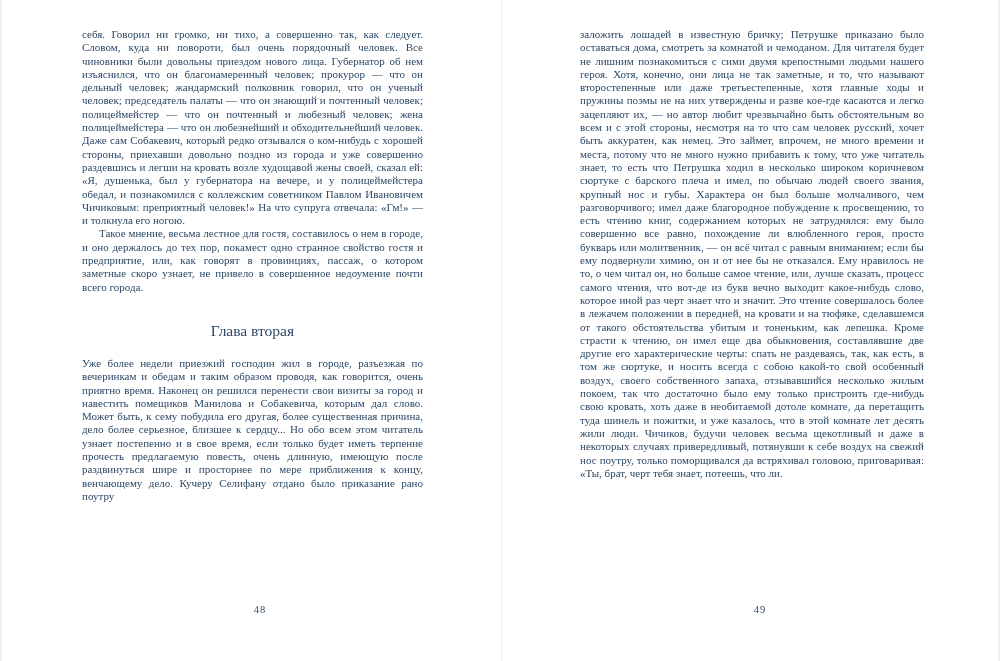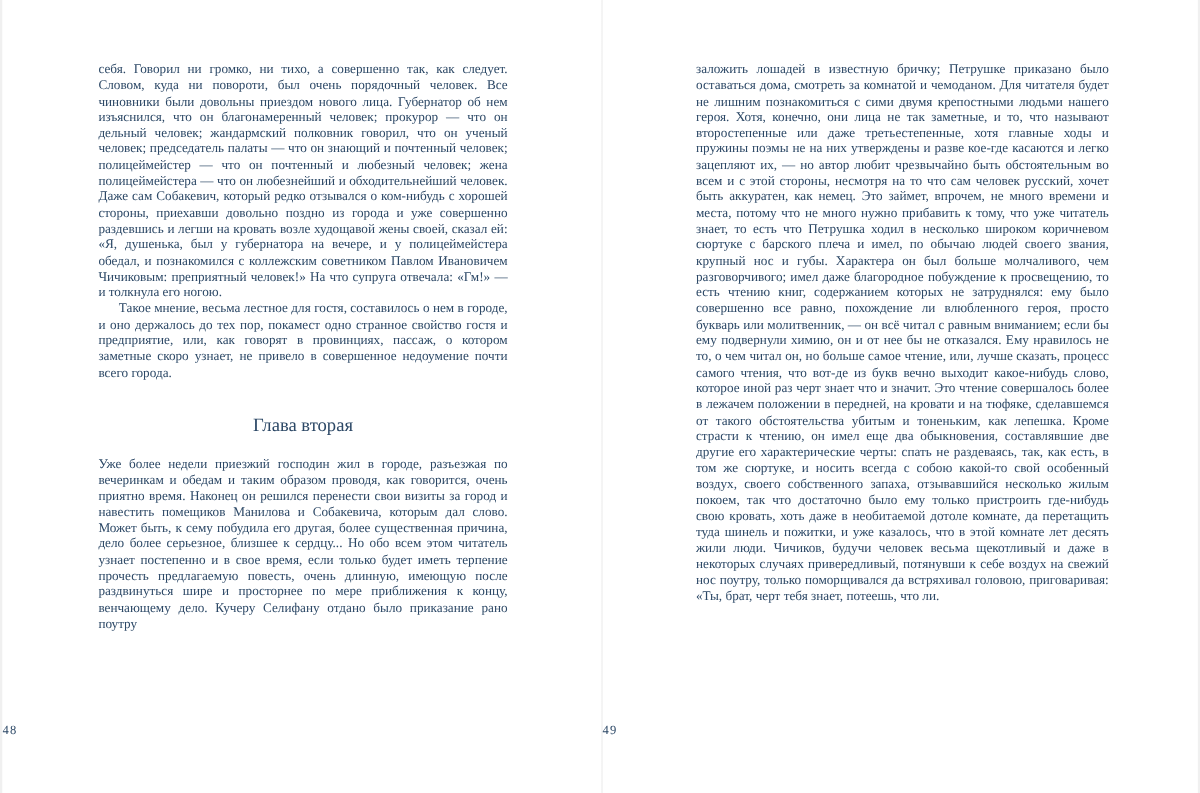--- a/index.html
+++ b/index.html
@@ -33,21 +33,21 @@
   .gutter-line {
     position: absolute;
     left: 499px;
     top: 0;
     width: 2px;
     height: 661px;
     background: linear-gradient(to right, #f7f7f7, var(--gutter), #f7f7f7);
   }
   .text-block {
     position: absolute;
-    top: 52px;
+    top: 28px;
     font-size: 11px;
     line-height: 13.3px;
     text-align: justify;
   }
   .page.left  .text-block { left: 80px; width: 341px; }
   .page.right .text-block { left: 78px; width: 344px; }
   .text-block p { text-indent: 0; }
   .text-block p.indented { text-indent: 17px; }
   .chapter-heading {
     font-size: 15.5px;
@@ -55,20 +55,21 @@
     text-align: center;
     margin-top: 28px;
     margin-bottom: 17px;
     line-height: 18px;
   }
   .page-number {
     position: absolute;
     top: 604px;
     left: 0;
     width: 516px;
+    text-align: center;
     font-size: 10.5px;
     letter-spacing: 1px;
     font-variant-numeric: oldstyle-nums;
   }
 </style>
 </head>
 <body>
 
 <div class="spread">
 

